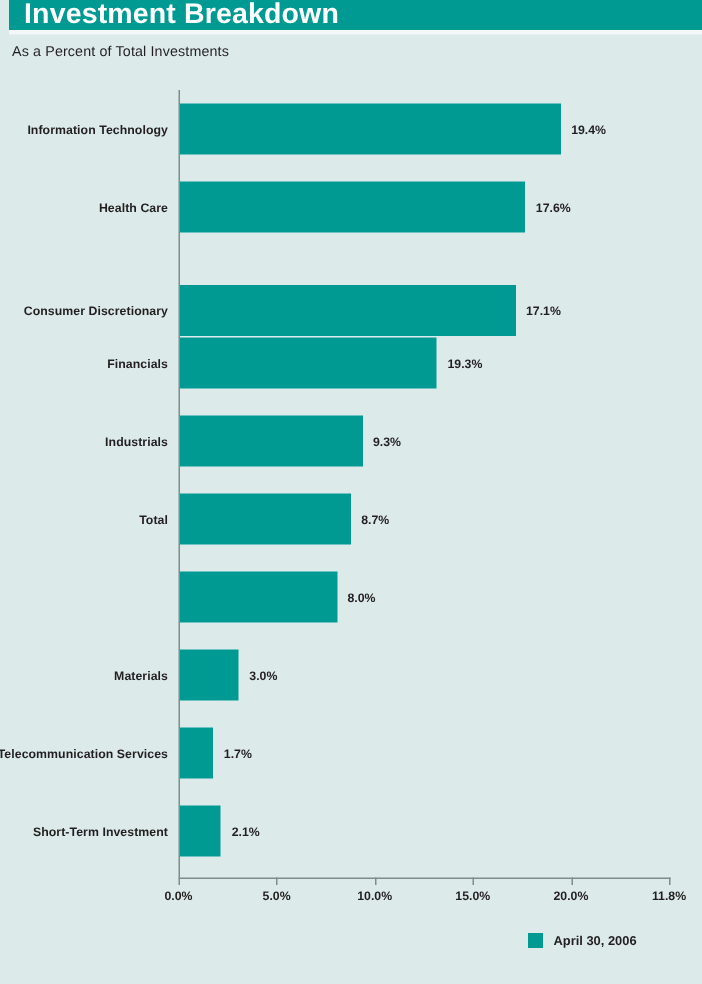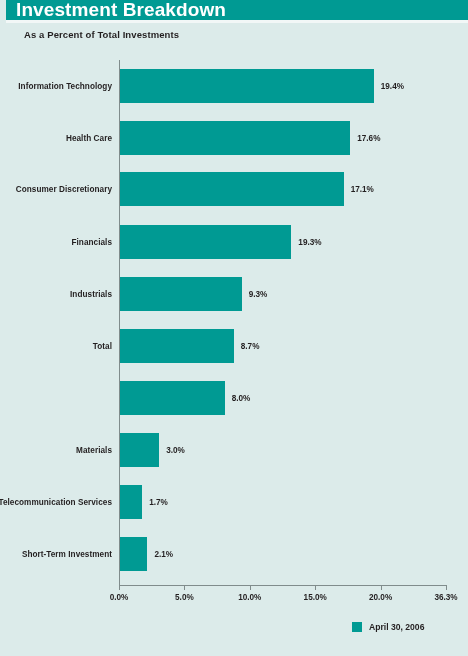--- a/index.html
+++ b/index.html
@@ -48,24 +48,24 @@
     left: 6px;
     top: 20px;
     width: 462px;
     height: 3px;
     background: #f2f7f7;
   }
 
   
   #subtitle {
     position: absolute;
-    left: 24px;
+    left: 8px;
     top: 29px;
     font-size: 9.5px;
-    font-weight: bold;
+    font-weight: normal;
     color: #231f20;
     letter-spacing: 0.1px;
     white-space: nowrap;
   }
 
   
   #plot {
     position: absolute;
     left: 0px;
     top: 60px;
@@ -190,21 +190,21 @@
         <div class="row" style="top: 9px;">
           <div class="row-label">Information Technology</div>
           <div class="bar" style="width: 253.752px; background: rgb(0, 154, 147);"></div>
           <div class="bar-value" style="left: 380.752px;">19.4%</div>
         </div>
         <div class="row" style="top: 61px;">
           <div class="row-label">Health Care</div>
           <div class="bar" style="width: 230.208px; background: rgb(0, 154, 147);"></div>
           <div class="bar-value" style="left: 357.208px;">17.6%</div>
         </div>
-        <div class="row" style="top: 112px;">
+        <div class="row" style="top: 130px;">
           <div class="row-label">Consumer Discretionary</div>
           <div class="bar" style="width: 223.668px; background: rgb(0, 154, 147);"></div>
           <div class="bar-value" style="left: 350.668px; text-align: center;">17.1%</div>
         </div>
         <div class="row" style="top: 165px;">
           <div class="row-label">Financials</div>
           <div class="bar" style="width: 171.348px; background: rgb(0, 154, 147);"></div>
           <div class="bar-value" style="left: 298.348px;">19.3%</div>
         </div>
         <div class="row" style="top: 217px;">
@@ -242,21 +242,21 @@
         <div class="tick-label" style="left: 119px;">0.0%</div>
         <div class="tick-mark" style="left: 184.4px;"></div>
         <div class="tick-label" style="left: 184.4px;">5.0%</div>
         <div class="tick-mark" style="left: 249.8px;"></div>
         <div class="tick-label" style="left: 249.8px;">10.0%</div>
         <div class="tick-mark" style="left: 315.2px;"></div>
         <div class="tick-label" style="left: 315.2px;">15.0%</div>
         <div class="tick-mark" style="left: 380.6px;"></div>
         <div class="tick-label" style="left: 380.6px;">20.0%</div>
         <div class="tick-mark" style="left: 446px;"></div>
-        <div class="tick-label" style="left: 446px;">36.3%</div>
+        <div class="tick-label" style="left: 446px;">11.8%</div>
       </div>
   </div>
 
   <div id="legend">
     <span id="legend-swatch"></span>
     <span id="legend-label">April 30, 2006</span>
   </div>
 
 </div>
 

